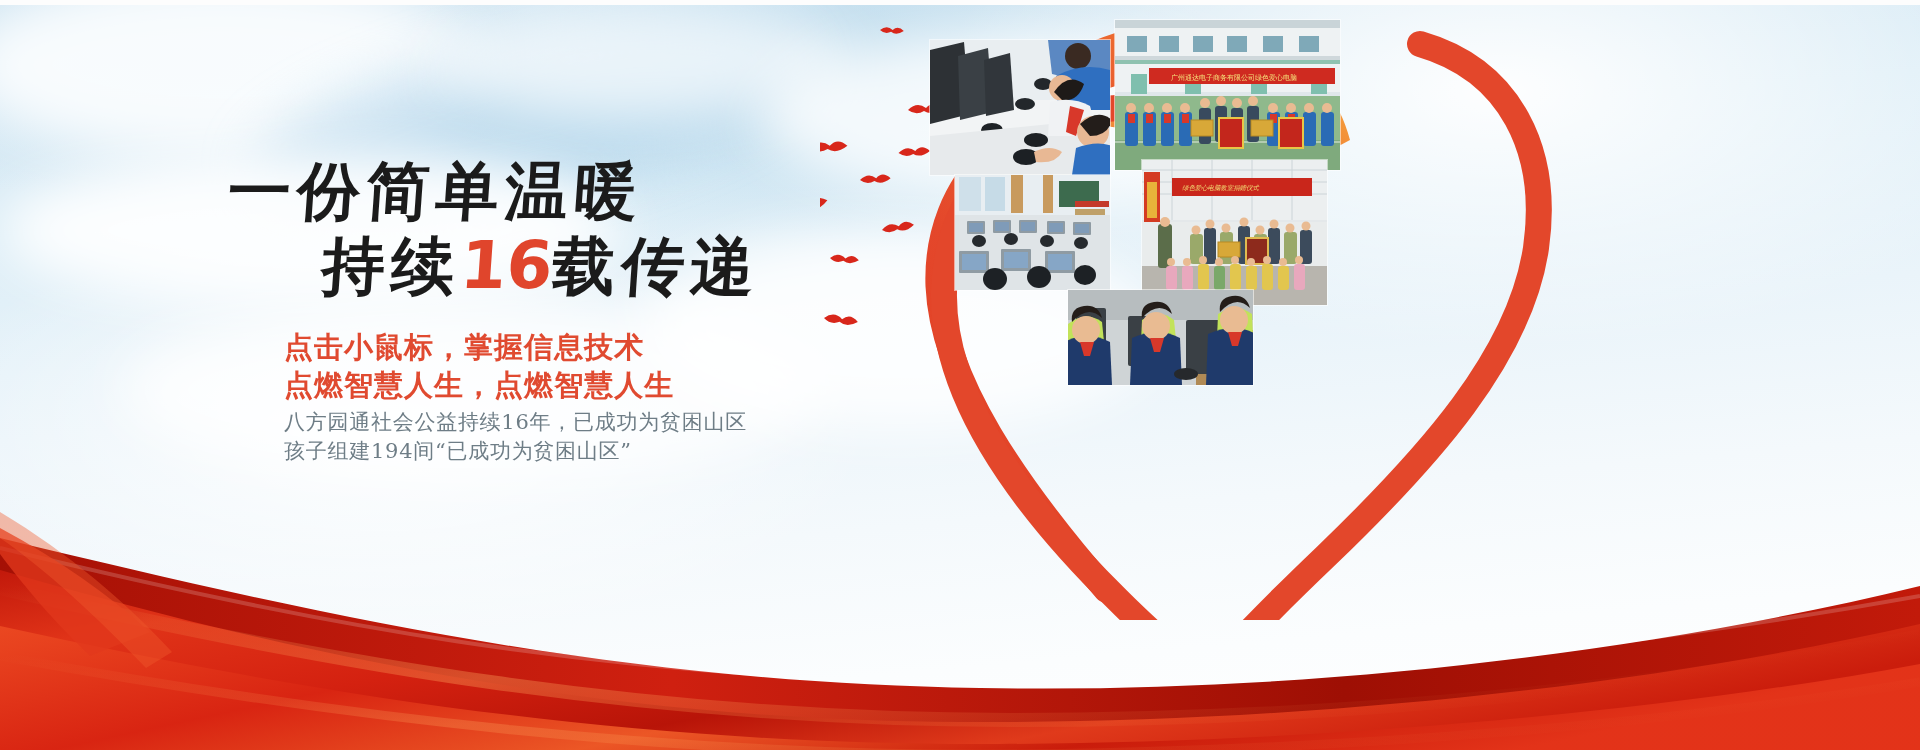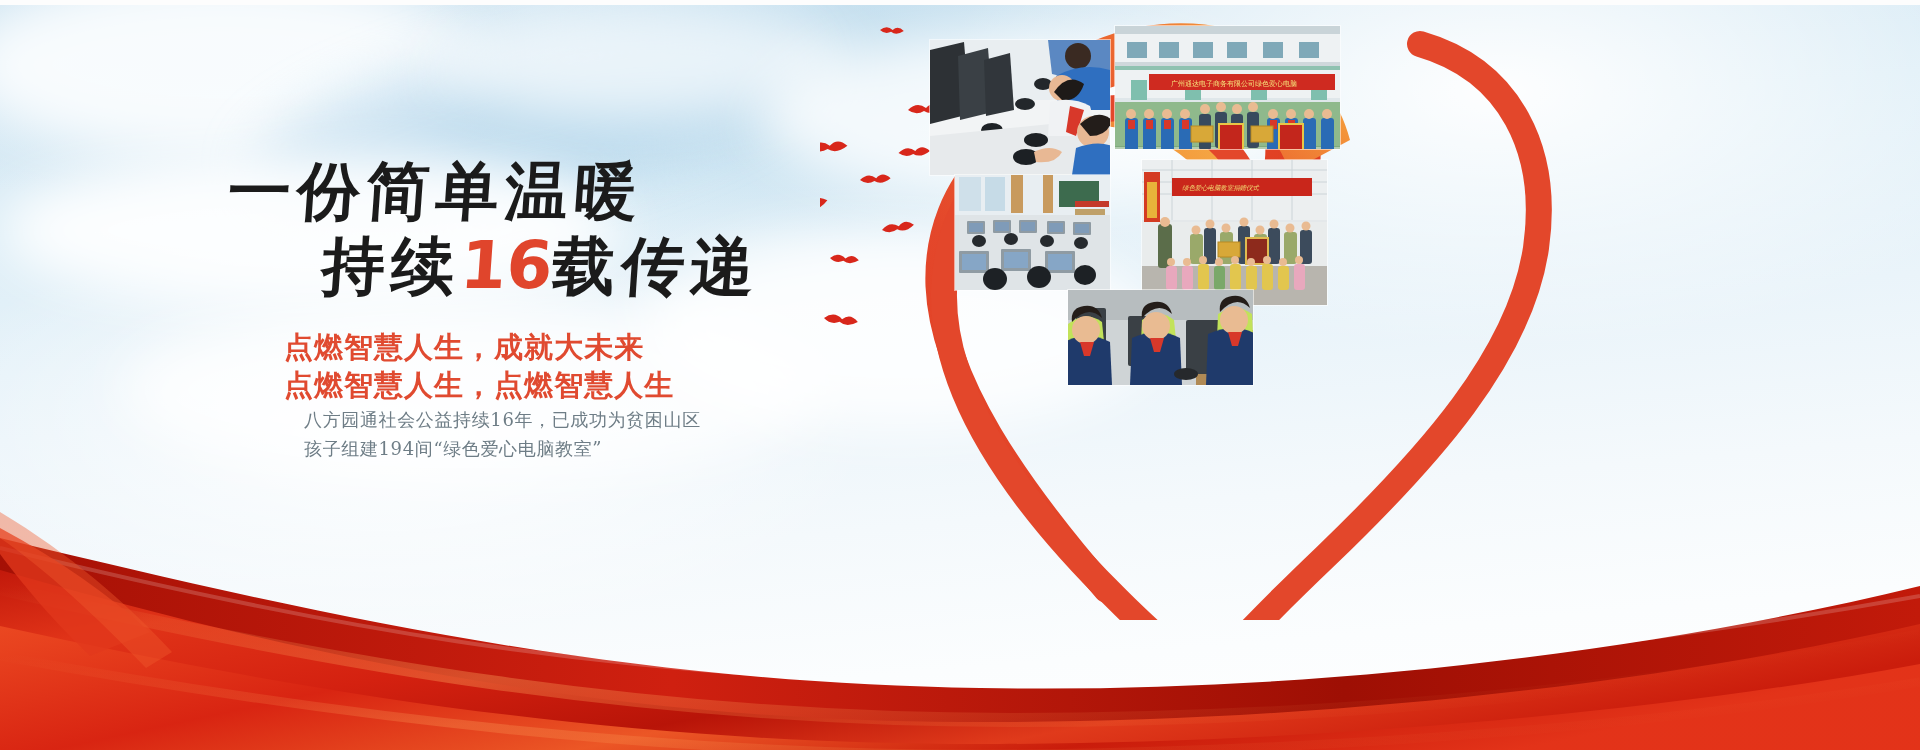--- a/index.html
+++ b/index.html
@@ -51,24 +51,23 @@
     font-size:29px;font-weight:700;letter-spacing:.035em;
     font-family:"DejaVu Sans","Liberation Sans",sans-serif;
     white-space:nowrap;
   }
   #sub-line1{top:328px;}
   #sub-line2{top:366px;}
 
   .body-line{
     position:absolute;left:284px;
     color:#6e7d86;
-    font-size:18px;letter-spacing:.035em;
+    font-size:21px;letter-spacing:.035em;
     font-family:"DejaVu Serif","Liberation Serif",serif;
     white-space:nowrap;
-    margin-left:20px;
   }
   #body-line1{top:408px;}
   #body-line2{top:437px;}
 
   
   #heart-area{position:absolute;left:820px;top:0;width:1100px;height:620px;z-index:20;}
   #heart-svg{position:absolute;left:0;top:0;}
   #birds-svg{position:absolute;left:0;top:0;}
 
   .photo{position:absolute;overflow:hidden;background:#cfd6da;box-shadow:0 0 0 1px rgba(255,255,255,.55);}
@@ -282,21 +281,21 @@
         </g>
         <g fill="#1d2125">
           <ellipse cx="40" cy="104" rx="12" ry="11"></ellipse>
           <ellipse cx="84" cy="102" rx="12" ry="11"></ellipse>
           <ellipse cx="130" cy="100" rx="11" ry="10"></ellipse>
         </g>
         <rect x="120" y="26" width="34" height="6" fill="#c4392a"></rect>
       </svg>
     </div>
 
-    <div class="photo" style="left:295px;top:26px;width:225px;height:123px;">
+    <div class="photo" style="left:295px;top:20px;width:225px;height:150px;">
       <svg class="ph-inner" viewBox="0 0 225 150" preserveAspectRatio="none">
         <rect width="225" height="150" fill="#dfe7ea"></rect>
         <rect x="0" y="0" width="225" height="72" fill="#eef2f3"></rect>
         <rect x="0" y="0" width="225" height="8" fill="#c9d4d8"></rect>
         <g fill="#7fa9b8">
           <rect x="12" y="16" width="20" height="16"></rect>
           <rect x="44" y="16" width="20" height="16"></rect>
           <rect x="78" y="16" width="20" height="16"></rect>
           <rect x="112" y="16" width="20" height="16"></rect>
           <rect x="148" y="16" width="20" height="16"></rect>
@@ -474,25 +473,25 @@
         <ellipse cx="118" cy="84" rx="12" ry="6" fill="#26292c"></ellipse>
       </svg>
     </div>
 
   </div>
 
   <div id="text-block">
     <div class="headline" id="headline-line1">一份简单温暖</div>
     <div class="headline" id="headline-line2"><span>持续</span><span class="hl-num">16</span><span>载传递</span></div>
 
-    <div class="sub-line" id="sub-line1">点燃智慧人生，成就大未来</div>
+    <div class="sub-line" id="sub-line1">点击小鼠标，掌握信息技术</div>
     <div class="sub-line" id="sub-line2">点燃智慧人生，点燃智慧人生</div>
 
     <div class="body-line" id="body-line1">八方园通社会公益持续16年，已成功为贫困山区</div>
-    <div class="body-line" id="body-line2">孩子组建194间“绿色爱心电脑教室”</div>
+    <div class="body-line" id="body-line2">孩子组建194间“已成功为贫困山区”</div>
   </div>
 
   <svg id="ribbon" viewBox="0 0 1920 330" preserveAspectRatio="none">
     <defs>
       <linearGradient id="rb1" x1="0" y1="0" x2="1" y2="0.5">
         <stop offset="0%" stop-color="#c2190b"></stop>
         <stop offset="18%" stop-color="#e03318"></stop>
         <stop offset="40%" stop-color="#d42110"></stop>
         <stop offset="62%" stop-color="#b81408"></stop>
         <stop offset="80%" stop-color="#e03a1b"></stop>

